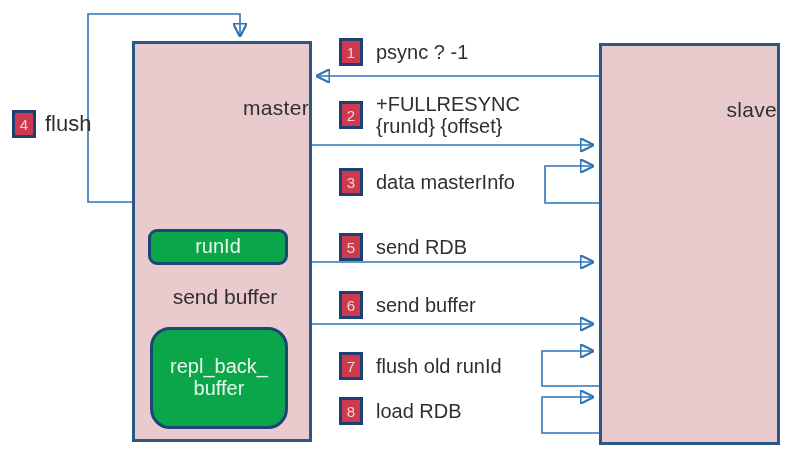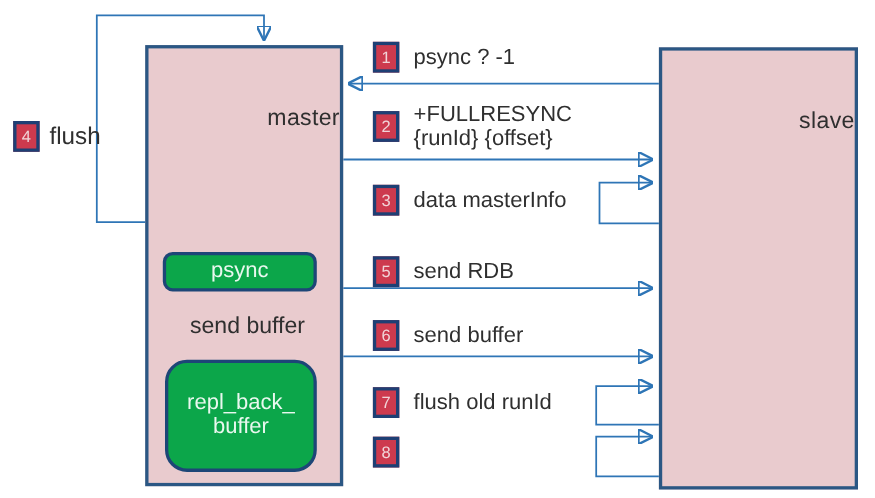--- a/index.html
+++ b/index.html
@@ -95,21 +95,21 @@
 
   <div class="node node-master">
     <div class="node-label">master</div>
   </div>
 
   <div class="node node-slave">
     <div class="node-label">slave</div>
   </div>
 
   <div class="green-box write-box">
-    <span>psync</span>
+    <span>runId</span>
   </div>
 
   <div class="send-buffer-label">send buffer</div>
 
   <div class="green-box repl-box">
     <span>repl_back_</span>
     <span>buffer</span>
   </div>
 
   <div class="bgsave-row">
@@ -145,15 +145,16 @@
     <span>send buffer</span>
   </div>
 
   <div class="step s7">
     <span class="badge">7</span>
     <span>flush old runId</span>
   </div>
 
   <div class="step s8">
     <span class="badge">8</span>
+    <span>load RDB</span>
   </div>
 
 </div>
 
 </body></html>

